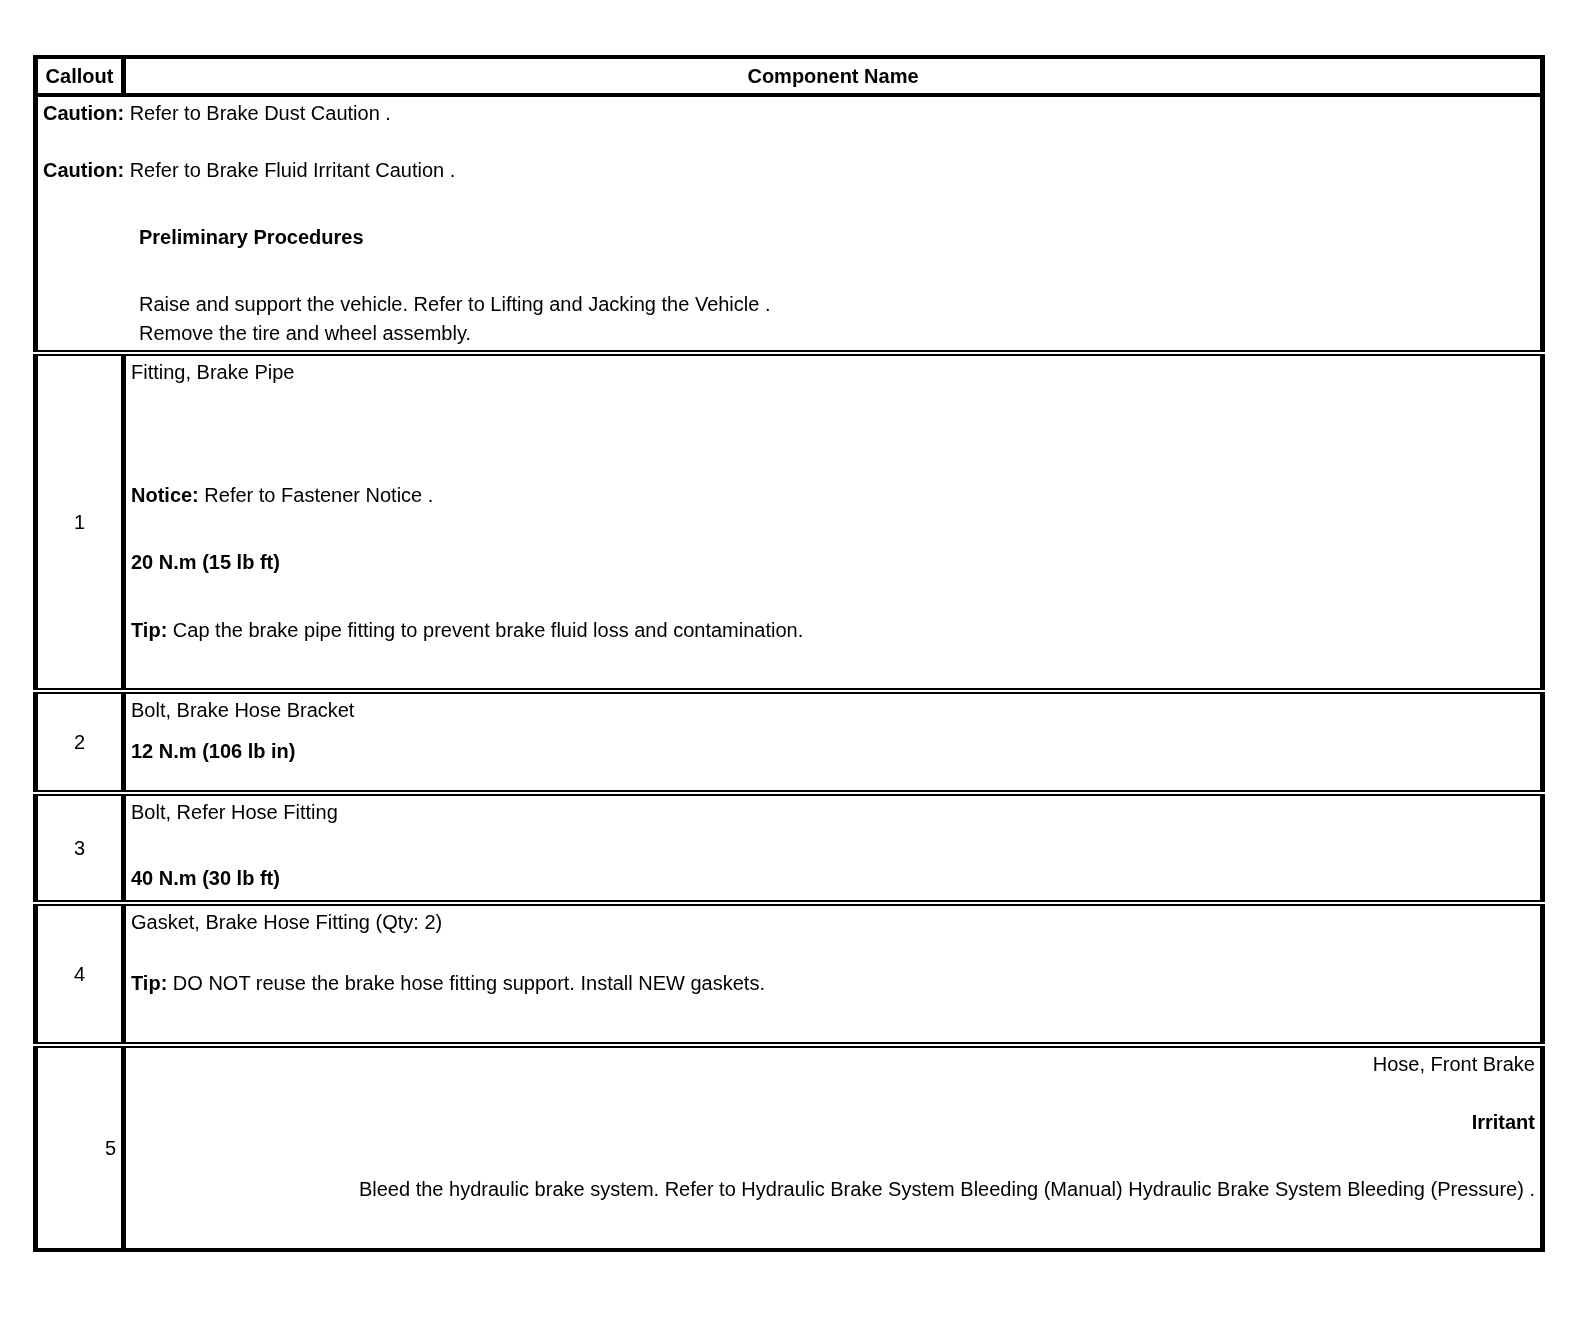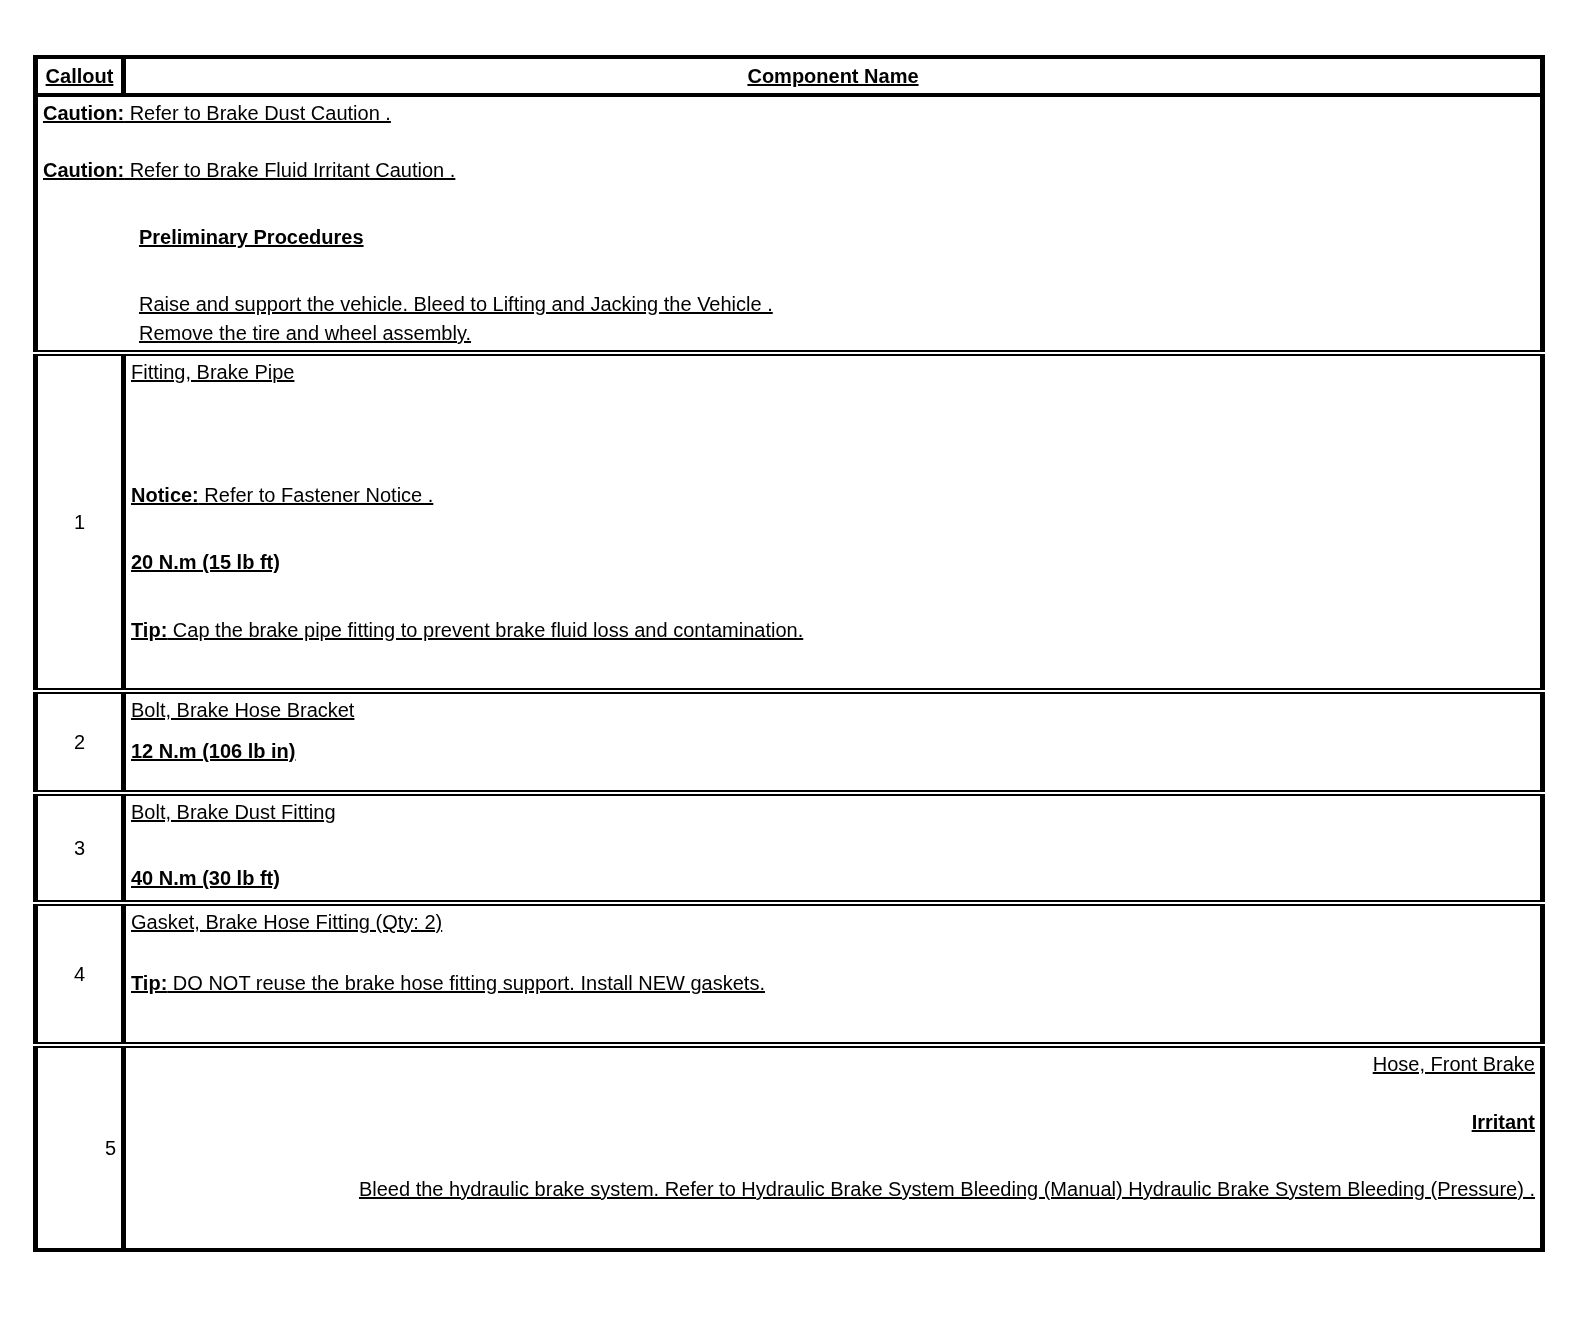--- a/index.html
+++ b/index.html
@@ -29,21 +29,20 @@
     padding: 2px 5px;
     word-wrap: break-word;
   }
   thead th {
     border-top: 4px solid #000000;
     border-bottom: 4px solid #000000;
     height: 30px;
     font-weight: bold;
     text-align: center;
     padding: 2px;
-    text-decoration: underline;
   }
   td.preamble-cell {
     border-top: 4px solid #000000;
     border-bottom: 6px double #000000;
     vertical-align: top;
   }
   tr.preamble-row { height: 258px; }
   tr.component-row > td {
     border-top: 6px double #000000;
     border-bottom: 6px double #000000;
@@ -57,21 +56,21 @@
   tr.row-3 { height: 110px; }
   tr.row-4 { height: 142px; }
   tr.row-5 { height: 205px; }
   td.callout-cell {
     text-align: center;
     vertical-align: middle;
   }
   td.content-cell {
     vertical-align: top;
   }
-  p { margin: 0; text-decoration: underline; }
+  p { margin: 0; }
   .bold { font-weight: bold; }
   .indent { margin-left: 96px; }
   .mt28 { margin-top: 28px; }
   .mt29 { margin-top: 29px; }
   .mt30 { margin-top: 12px; }
   .mt32 { margin-top: 32px; }
   .mt37 { margin-top: 37px; }
   .mt38 { margin-top: 38px; }
   .mt39 { margin-top: 39px; }
   .mt94 { margin-top: 94px; }
@@ -92,21 +91,21 @@
       </tr>
     </thead>
     <tbody>
 
       <tr class="preamble-row">
         <td colspan="2" class="preamble-cell">
           <p><b>Caution:</b><span> Refer to Brake Dust Caution .</span></p>
           <p class="mt28"><b>Caution:</b><span> Refer to Brake Fluid Irritant Caution .</span></p>
           <div class="indent">
             <p class="mt38 bold">Preliminary Procedures</p>
-            <p class="mt38">Raise and support the vehicle. Bleed to Lifting and Jacking the Vehicle .</p>
+            <p class="mt38">Raise and support the vehicle. Refer to Lifting and Jacking the Vehicle .</p>
             <p>Remove the tire and wheel assembly.</p>
           </div>
         </td>
       </tr>
 
       <tr class="component-row row-1">
         <td class="callout-cell">1</td>
         <td class="content-cell">
           <p>Fitting, Brake Pipe</p>
           <p class="mt94"><b>Notice:</b><span> Refer to Fastener Notice .</span></p>
@@ -119,21 +118,21 @@
         <td class="callout-cell">2</td>
         <td class="content-cell">
           <p>Bolt, Brake Hose Bracket</p>
           <p class="mt30 bold">12 N.m (106 lb in)</p>
         </td>
       </tr>
 
       <tr class="component-row row-3">
         <td class="callout-cell">3</td>
         <td class="content-cell">
-          <p>Bolt, Brake Dust Fitting</p>
+          <p>Bolt, Refer Hose Fitting</p>
           <p class="mt37 bold">40 N.m (30 lb ft)</p>
         </td>
       </tr>
 
       <tr class="component-row row-4">
         <td class="callout-cell">4</td>
         <td class="content-cell">
           <p>Gasket, Brake Hose Fitting (Qty: 2)</p>
           <p class="mt32"><b>Tip:</b><span> DO NOT reuse the brake hose fitting support. Install NEW gaskets.</span></p>
         </td>

